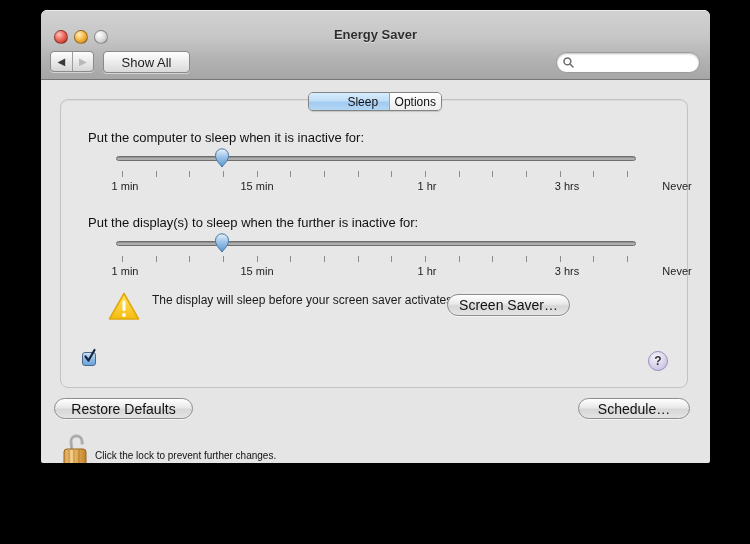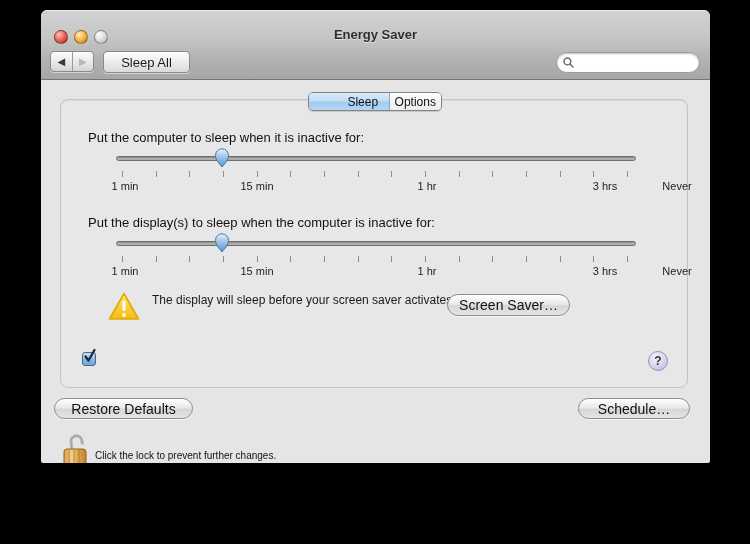--- a/index.html
+++ b/index.html
@@ -49,21 +49,21 @@
   .slider-row{position:absolute;left:0;right:0;height:70px;}
   .row1{top:120px;} .row2{top:205px;}
   .slider-label{position:absolute;left:47px;top:0;font-size:13px;color:#111;}
   .track{position:absolute;left:75px;top:26px;width:520px;height:5px;border-radius:3px;
          background:linear-gradient(180deg,#7f7f7f,#b9b9b9 60%,#a5a5a5);border:1px solid #6e6e6e;box-sizing:border-box;}
   .thumb{position:absolute;left:173px;top:17px;width:16px;height:21px;}
   .ticks{position:absolute;left:81px;top:41px;width:507px;height:6px;
          background:repeating-linear-gradient(to right,#8c8c8c 0 1px,transparent 1px 33.67px);}
   .ticklabels{position:absolute;left:0;top:50px;height:13px;width:100%;font-size:11px;color:#1d1d1d;}
   .ticklabels span{position:absolute;transform:translateX(-50%);white-space:nowrap;}
-  .tl0{left:84px;text-align:center;} .tl1{left:216px;} .tl2{left:386px;} .tl3{left:564px;} .tl4{left:592px;margin-left:44px;}
+  .tl0{left:84px;text-align:center;} .tl1{left:216px;} .tl2{left:386px;} .tl3{left:526px;} .tl4{left:592px;margin-left:44px;}
   
   .warn-icon{position:absolute;left:66px;top:281px;width:34px;height:31px;}
   .warn-text{position:absolute;left:111px;top:283px;font-size:12px;line-height:15px;color:#1a1a1a;}
   .btn-pill{background:linear-gradient(180deg,#ffffff,#e9e9e9 45%,#d7d7d7 55%,#e4e4e4);
             border:1px solid #8d8d8d;border-radius:11px;box-sizing:border-box;font-size:14px;color:#111;
             display:flex;align-items:center;justify-content:center;box-shadow:0 1px 0 rgba(255,255,255,.6);}
   .btn-screensaver{position:absolute;left:406px;top:284px;width:123px;height:22px;}
   
   .checkbox{position:absolute;left:41px;top:342px;width:14px;height:14px;border-radius:3px;
             border:1px solid #49688d;background:linear-gradient(180deg,#cde2f6,#8fbbe6 50%,#6ea5dc);
@@ -88,21 +88,21 @@
   <div class="titlebar">
     <div class="traffic tl-red"></div>
     <div class="traffic tl-yellow"></div>
     <div class="traffic tl-gray"></div>
     <div class="win-title">Energy Saver</div>
 
     <div class="navseg">
       <div class="seg seg-back">◀</div>
       <div class="seg seg-fwd">▶</div>
     </div>
-    <div class="showall">Sleep All</div>
+    <div class="showall">Show All</div>
 
     <div class="search">
       <svg width="11" height="11" viewBox="0 0 11 11">
         <circle cx="4.4" cy="4.4" r="3.4" fill="none" stroke="#6f6f6f" stroke-width="1.6"></circle>
         <line x1="7" y1="7" x2="10" y2="10" stroke="#6f6f6f" stroke-width="1.6" stroke-linecap="round"></line>
       </svg>
       <input type="text" placeholder="" style="">
     </div>
   </div>
 
@@ -130,21 +130,21 @@
     <div class="ticklabels">
       <span class="tl0">1 min</span>
       <span class="tl1">15 min</span>
       <span class="tl2">1 hr</span>
       <span class="tl3">3 hrs</span>
       <span class="tl4">Never</span>
     </div>
   </div>
 
   <div class="slider-row row2">
-    <div class="slider-label">Put the display(s) to sleep when the computer is inactive for:</div>
+    <div class="slider-label">Put the display(s) to sleep when the further is inactive for:</div>
     <div class="track"></div>
     <svg class="thumb" viewBox="0 0 16 21">
       <defs>
           <linearGradient id="thg2" x1="0" y1="0" x2="0" y2="1">
         <stop offset="0" stop-color="#e8f3fc"></stop>
             <stop offset="0.45" stop-color="#9cc4e8"></stop>
             <stop offset="1" stop-color="#5a94cd"></stop>
       </linearGradient>
         </defs>
       <path d="M8 20 C5.4 16.6 1.5 13.4 1.5 8.3 A6.5 6.5 0 1 1 14.5 8.3 C14.5 13.4 10.6 16.6 8 20 Z" fill="url(#thg2)" stroke="#49759f" stroke-width="1"></path>

